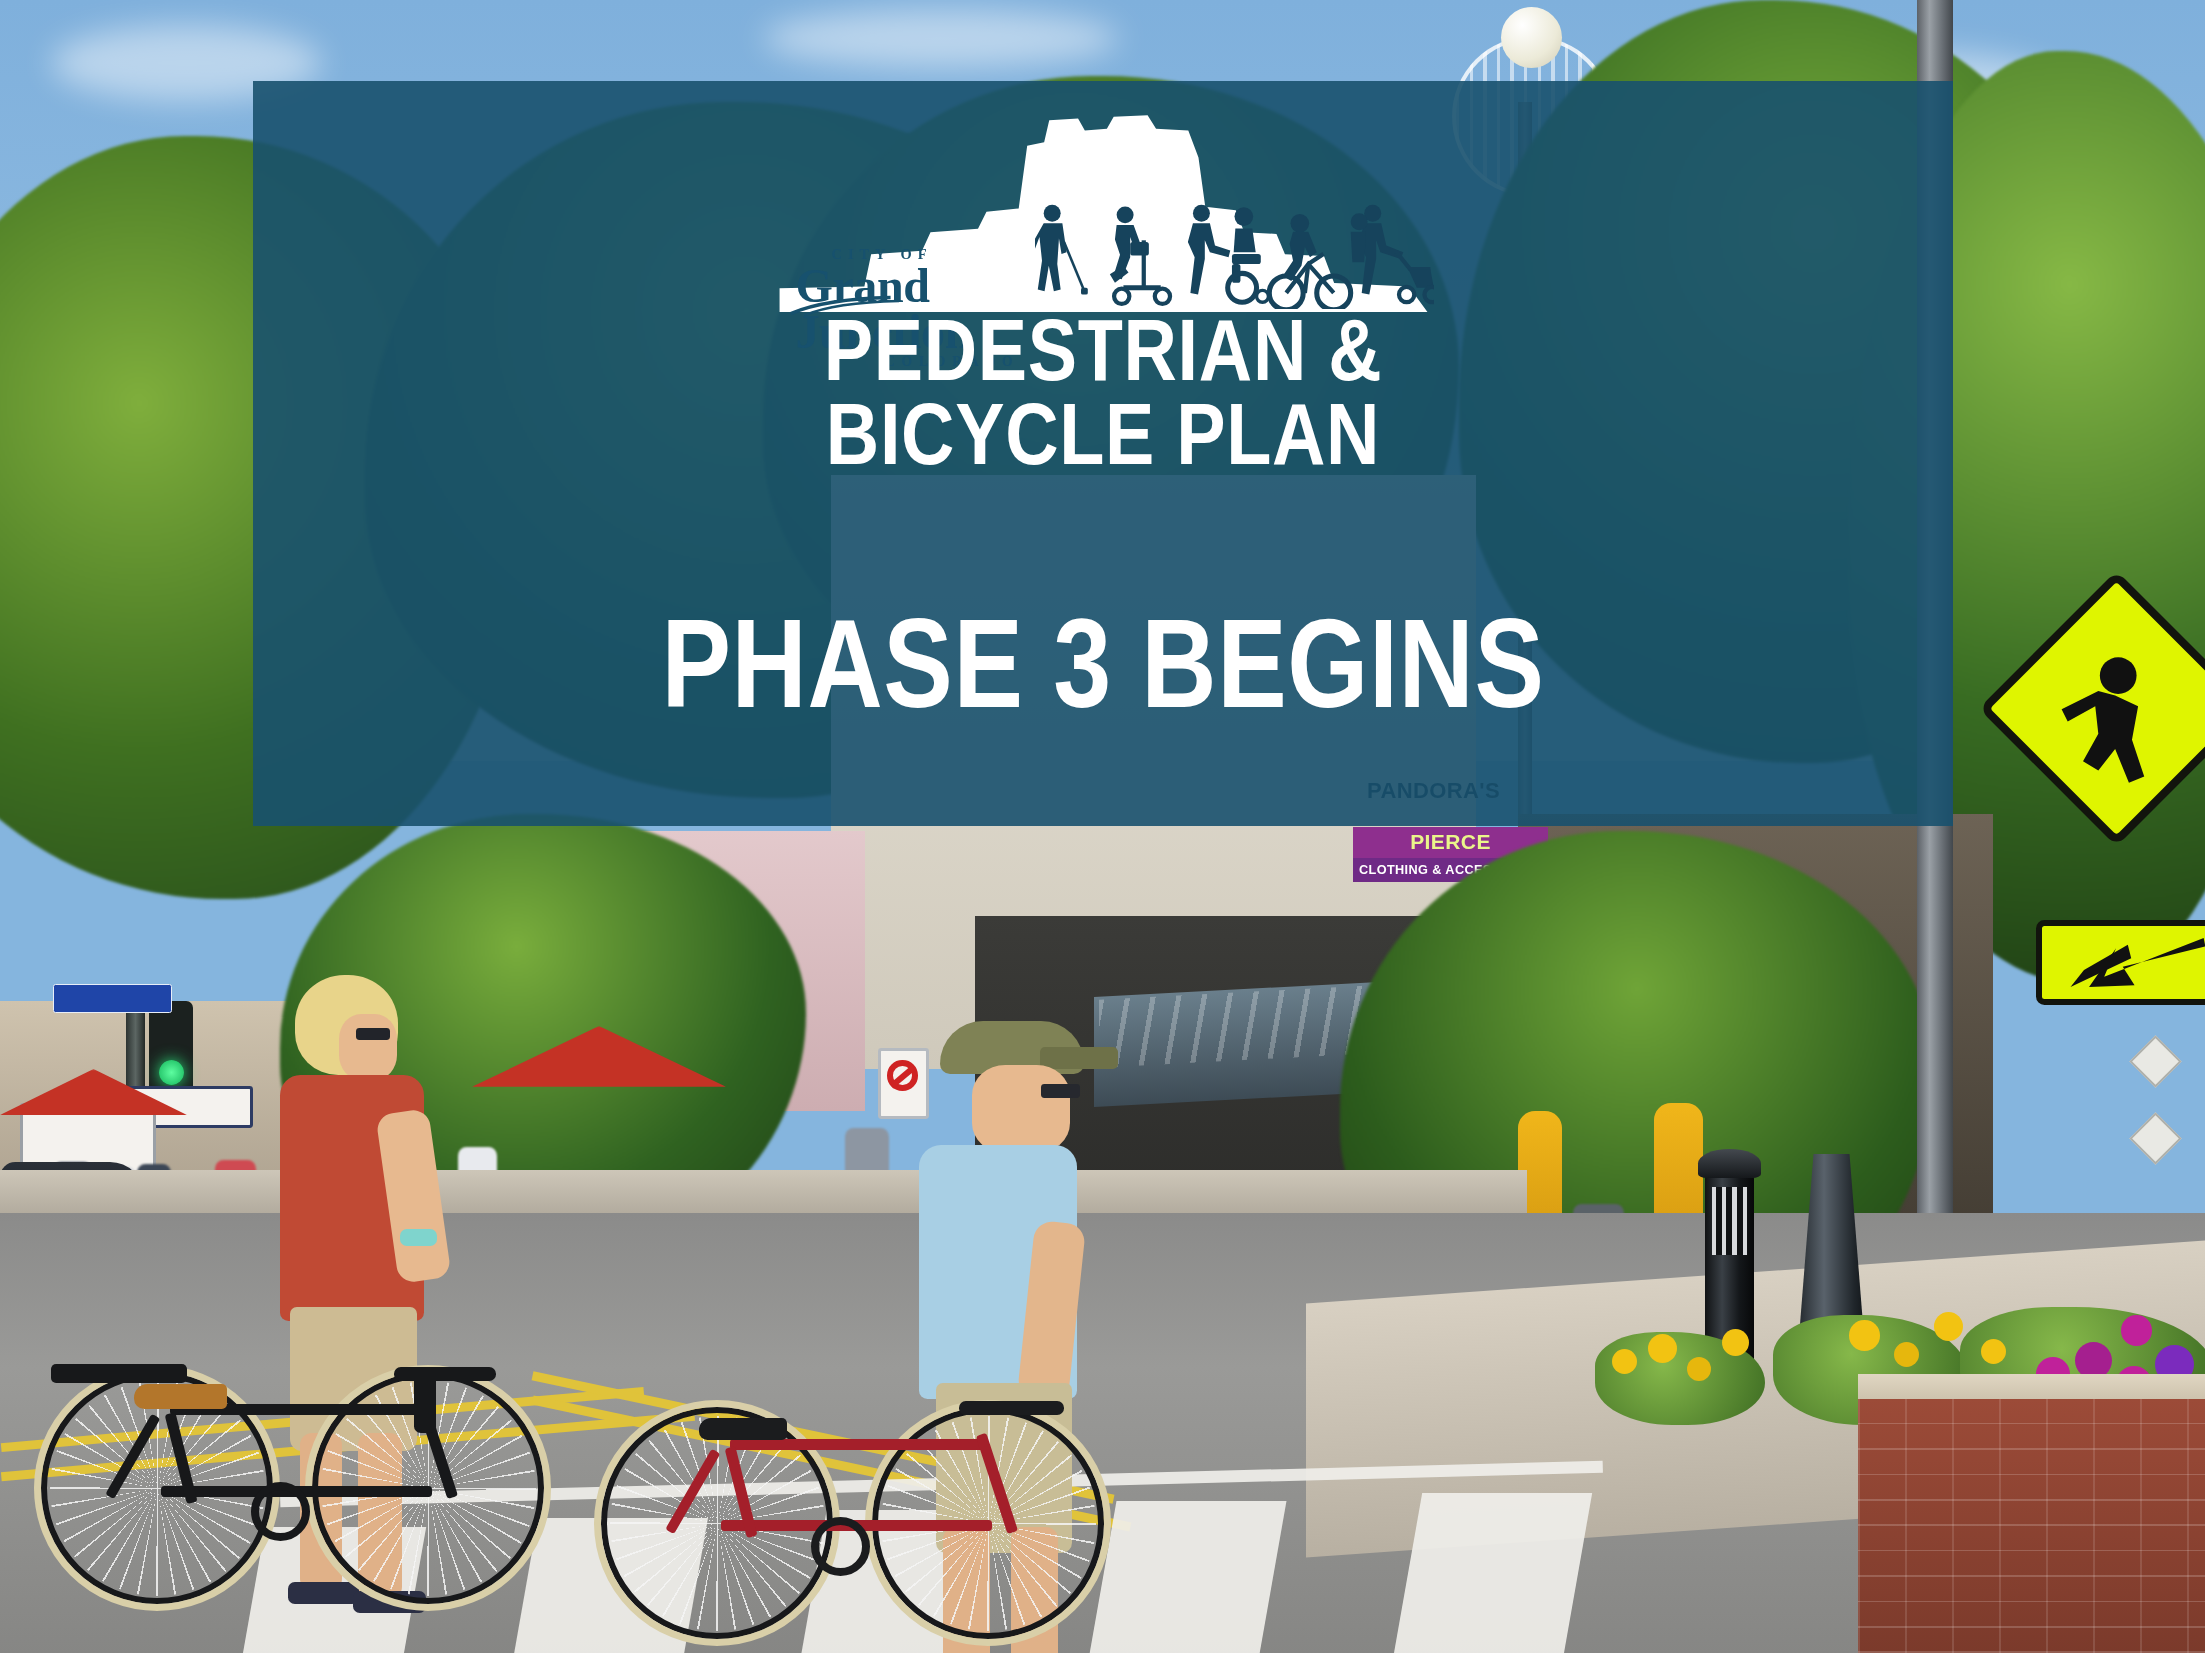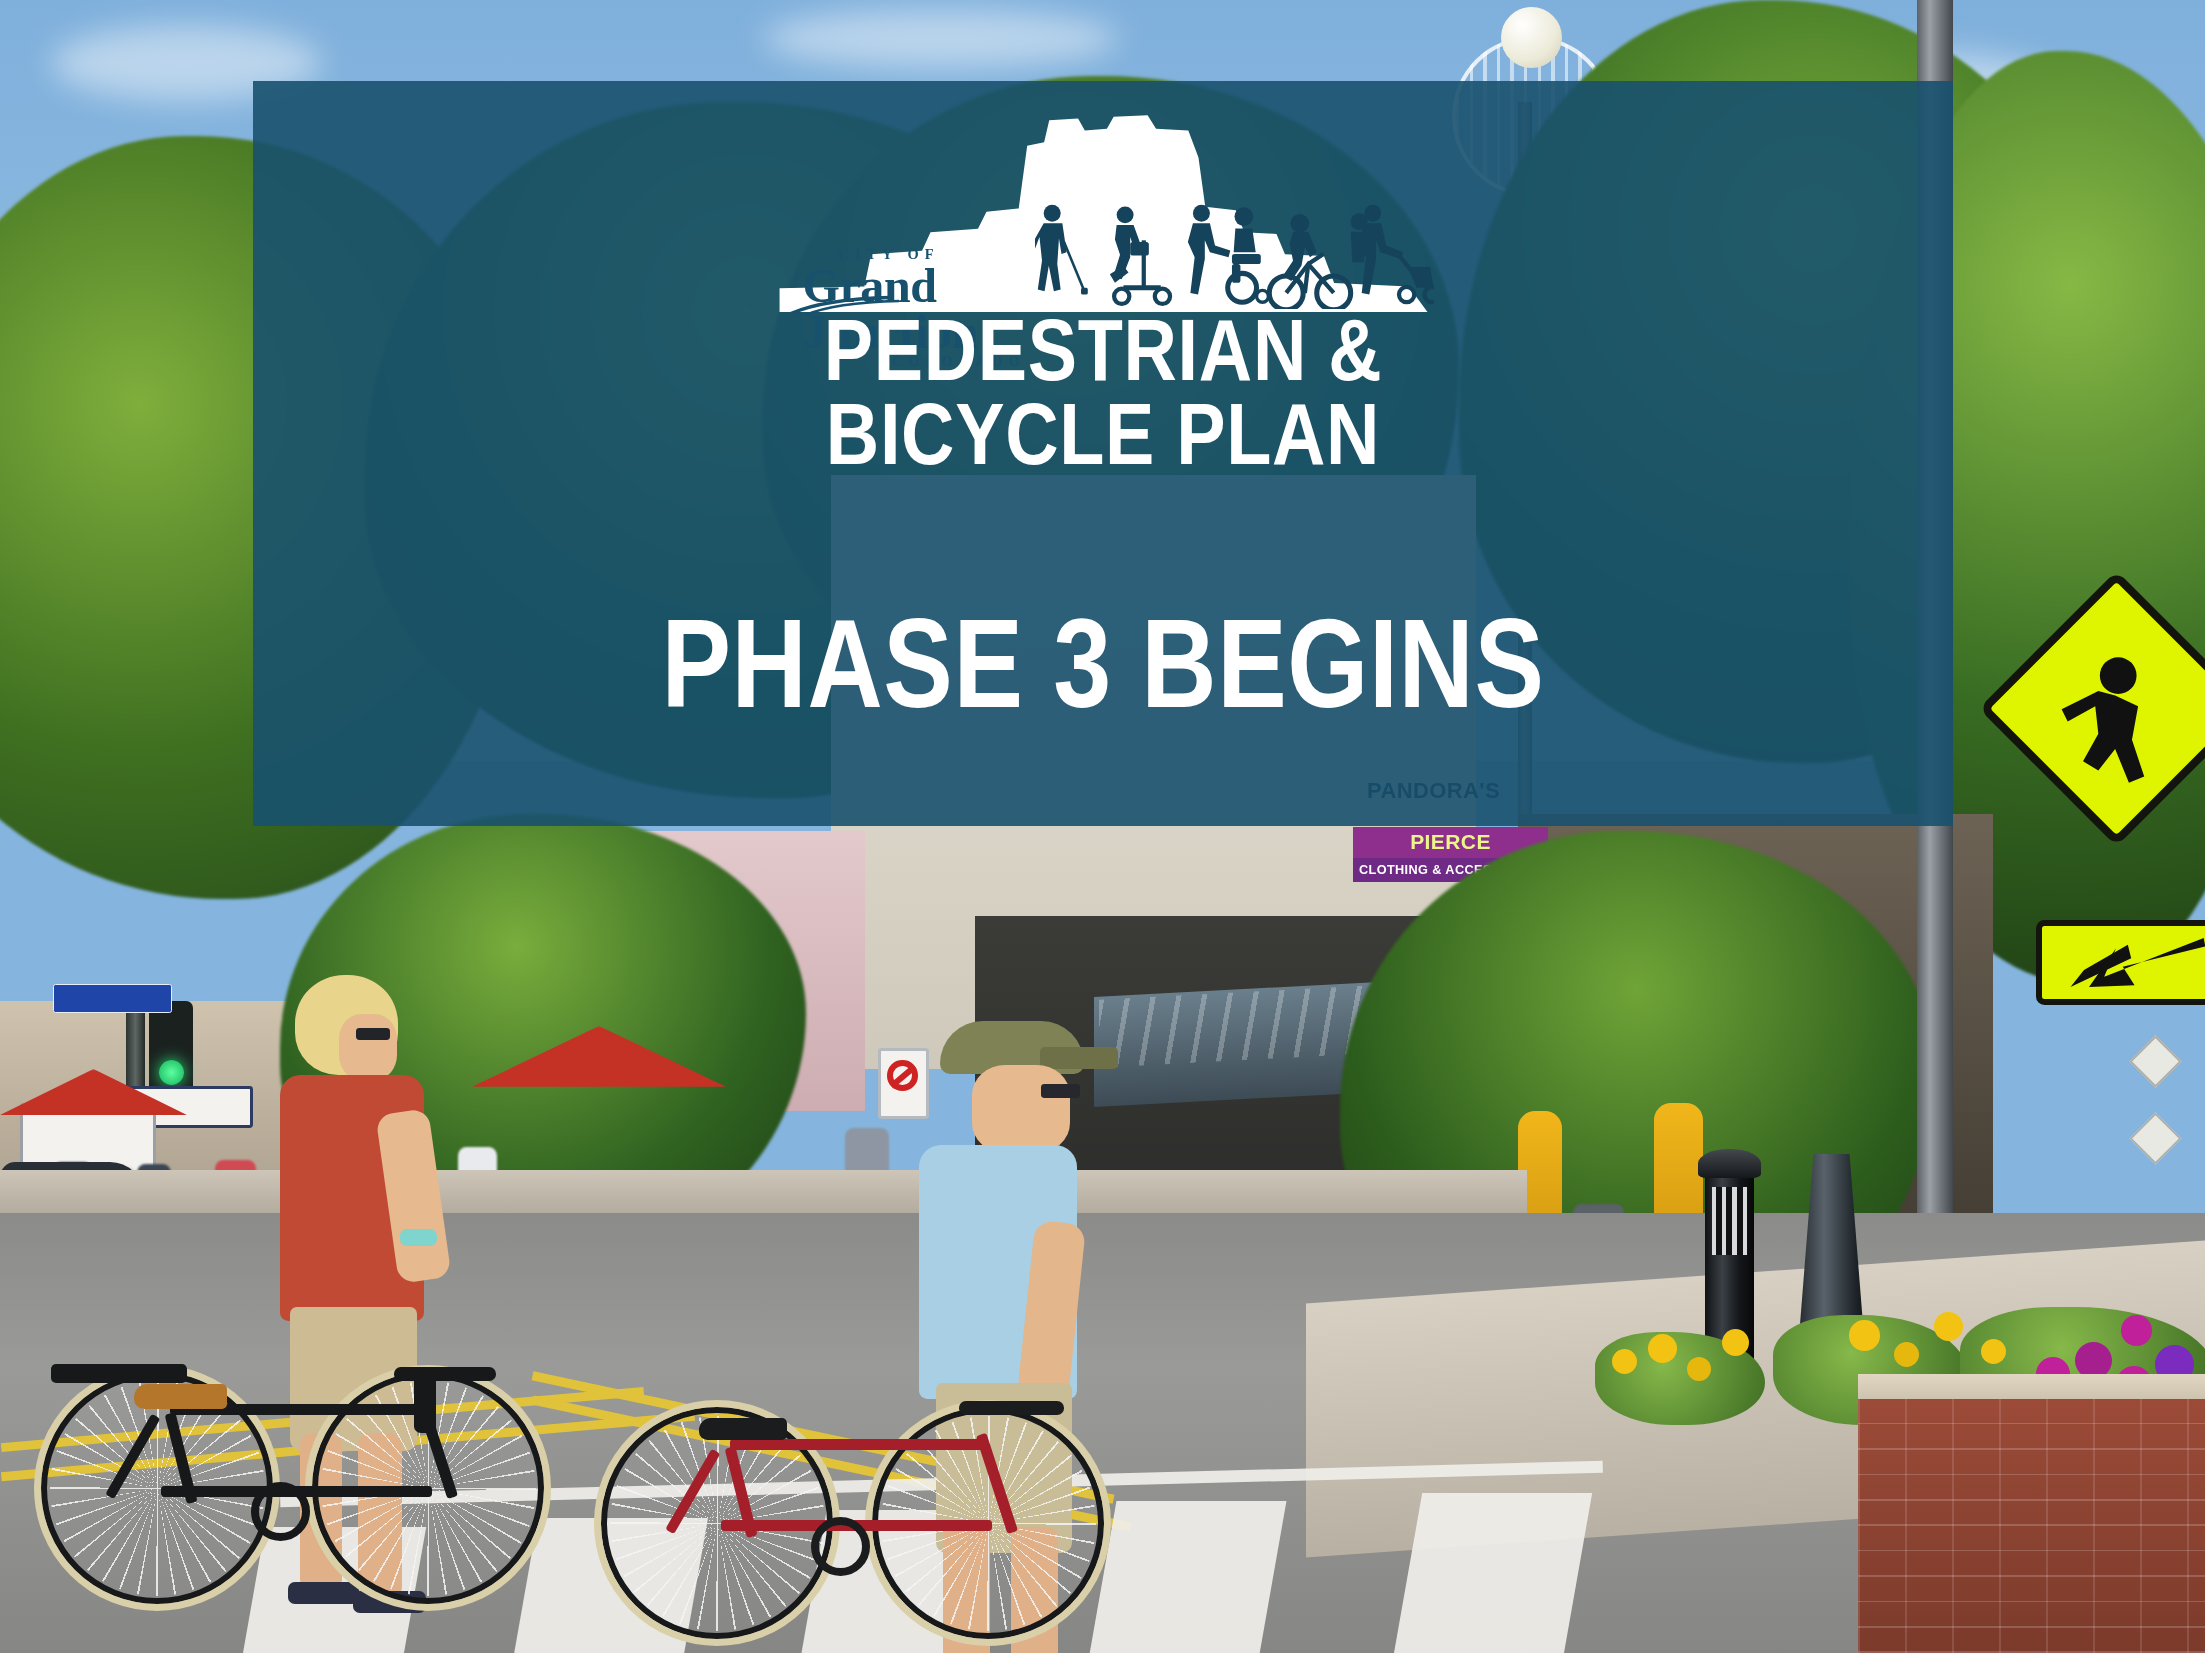--- a/index.html
+++ b/index.html
@@ -114,21 +114,21 @@
   
   .overlay{
     position:absolute;left:253px;top:81px;width:1700px;height:745px;
     background:#18516e;opacity:.90;
   }
   .overlay-content{position:absolute;left:253px;top:81px;width:1700px;height:745px;}
 
   .logo-wrap{position:absolute;left:0;right:0;top:24px;display:flex;justify-content:center;}
   .logo{position:relative;width:679px;height:221px;}
   .mesa{position:absolute;left:0;top:0;width:679px;height:212px;}
-  .logo-badge{position:absolute;left:39px;top:141px;width:229px;height:61px;text-align:left;}
+  .logo-badge{position:absolute;left:32px;top:141px;width:229px;height:61px;text-align:left;}
   .lb-city{font-family:"Liberation Serif",serif;font-size:14.4px;letter-spacing:6px;color:#17516e;font-weight:bold;margin-left:36px;}
   .lb-gj{font-family:"Liberation Serif",serif;font-size:48px;line-height:.95;color:#17516e;font-weight:bold;letter-spacing:-0.4px;}
   .lb-co{font-family:"Liberation Serif",serif;font-size:13.6px;letter-spacing:6.8px;color:#17516e;font-weight:bold;text-align:right;padding-right:5.1px;}
   .road-swoosh{position:absolute;left:25.4px;top:190px;width:127px;height:22px;}
 
   .figs{position:absolute;left:271px;top:98px;width:399px;height:106px;}
 
   .title{
     position:absolute;left:0;right:0;top:227px;text-align:center;color:#ffffff;
     font-family:"Liberation Sans",sans-serif;font-weight:bold;

